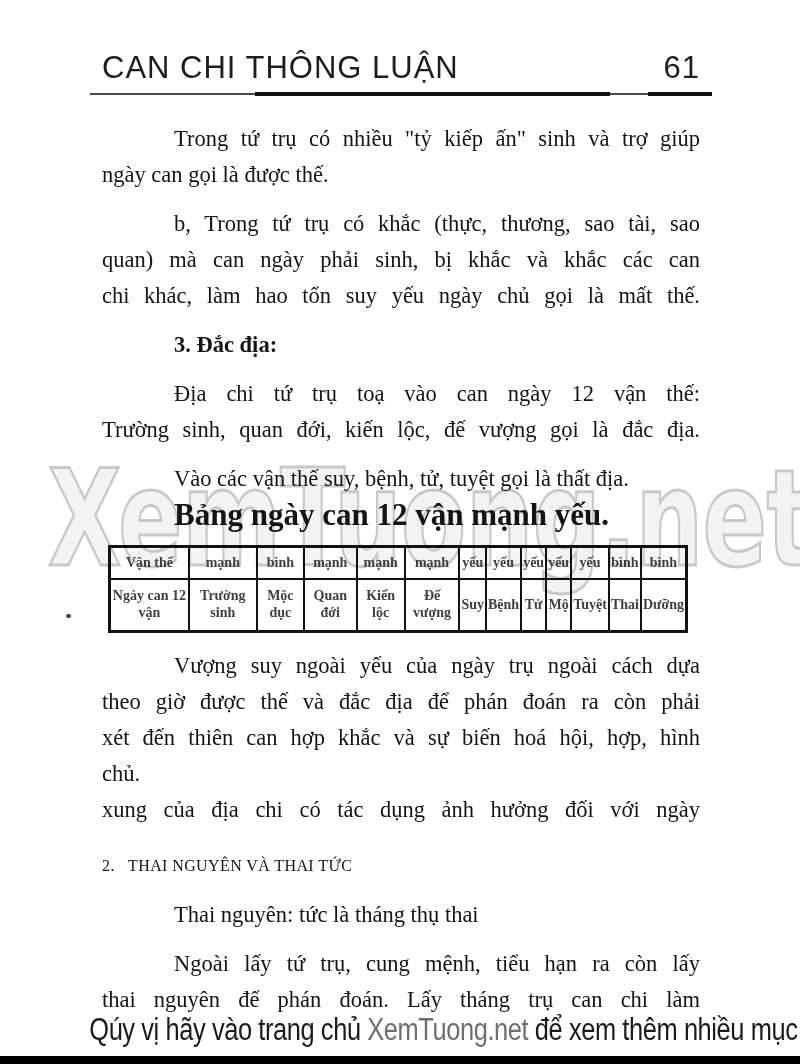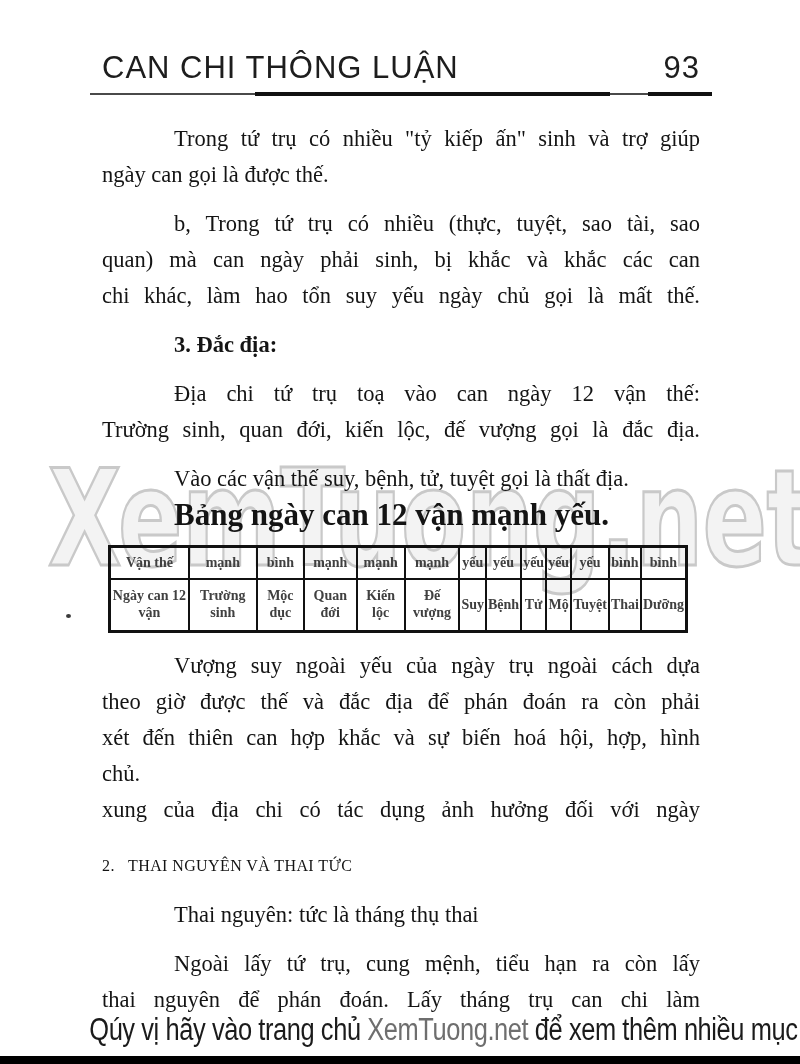--- a/index.html
+++ b/index.html
@@ -67,34 +67,34 @@
 <body>
 
 <div class="page">
 
   <div class="watermark">XemTuong.net</div>
 
   <div class="content">
 
     <div class="pagehead">
       <span>CAN CHI THÔNG LUẬN</span>
-      <span>93</span>
+      <span>61</span>
     </div>
     <div class="rule">
       <span class="seg1"></span>
       <span class="seg2"></span>
     </div>
 
     <div>
         <div class="blk p1">
           <div class="tline just ind">Trong tứ trụ có nhiều "tỷ kiếp ấn" sinh và trợ giúp</div>
           <div class="tline">ngày can gọi là được thế.</div>
         </div>
         <div class="blk p2">
-          <div class="tline just ind">b, Trong tứ trụ có nhiều (thực, tuyệt, sao tài, sao</div>
+          <div class="tline just ind">b, Trong tứ trụ có khắc (thực, thương, sao tài, sao</div>
           <div class="tline just">quan) mà can ngày phải sinh, bị khắc và khắc các can</div>
           <div class="tline just">chi khác, làm hao tổn suy yếu ngày chủ gọi là mất thế.</div>
         </div>
         <div class="blk h3">
           <div class="tline ind">3. Đắc địa:</div>
         </div>
         <div class="blk p3">
           <div class="tline just ind">Địa chi tứ trụ toạ vào can ngày 12 vận thế:</div>
           <div class="tline just">Trường sinh, quan đới, kiến lộc, đế vượng gọi là đắc địa.</div>
         </div>

